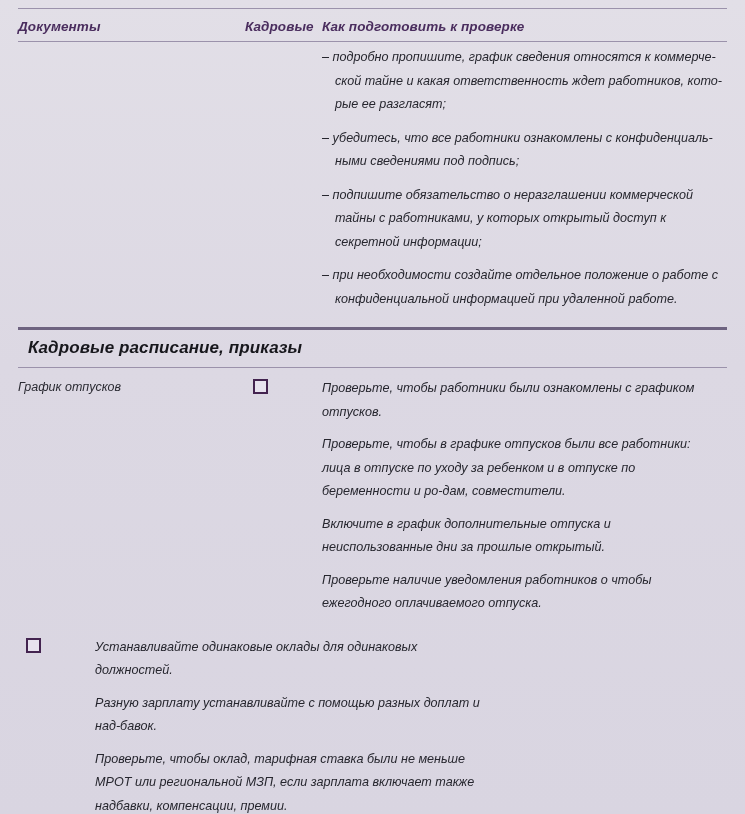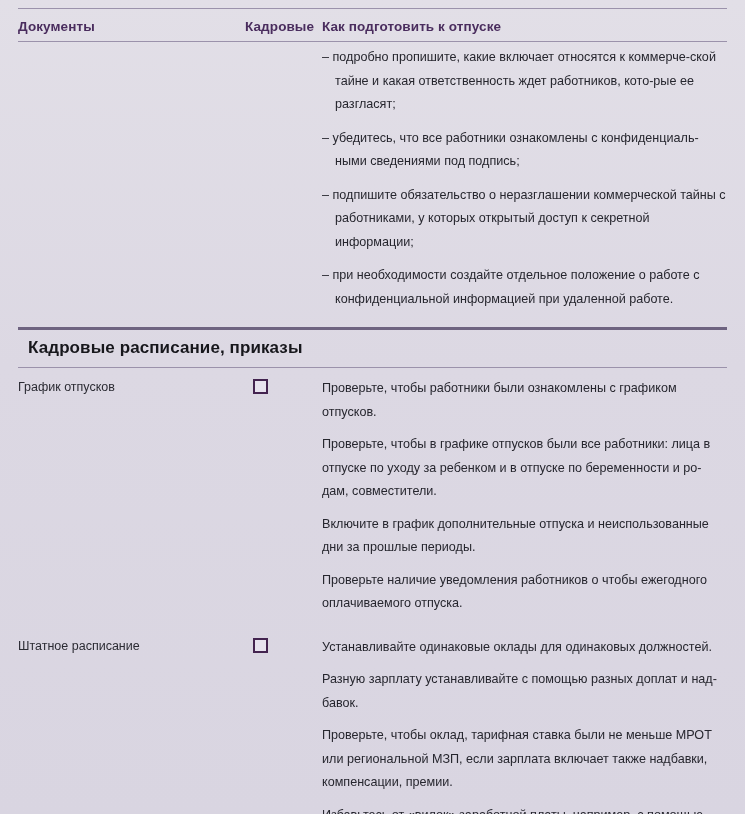--- a/index.html
+++ b/index.html
@@ -16,20 +16,21 @@
     position: relative;
   }
 
   .sheet {
     position: relative;
     width: 745px;
     height: 814px;
     box-sizing: border-box;
     padding: 0 18px;
     background: linear-gradient(180deg, #e2dfe7 0%, #dcd8e3 45%, #d9d5e1 100%);
+    font-style: italic;
   }
 
   
   .rule {
     height: 1px;
     background: #8a7f9b;
     width: 709px;
   }
   .rule-thin {
     height: 1px;
@@ -145,31 +146,31 @@
 
 <div class="sheet">
 
   <div class="spacer-top"></div>
 
   <div class="rule rule-thin"></div>
 
   <div class="table-header">
     <div class="hcell col-doc">Документы</div>
     <div class="hcell col-avail">Кадровые</div>
-    <div class="hcell col-how">Как подготовить к отпуске</div>
+    <div class="hcell col-how">Как подготовить к проверке</div>
   </div>
 
   <div class="rule rule-thin"></div>
 
   <div class="row">
     <div class="cell-doc"></div>
     <div class="cell-avail"></div>
     <div class="cell-how">
       <ul class="bullets">
-        <li>– подробно пропишите, какие включает относятся к коммерче-ской тайне и какая ответственность ждет работников, кото-рые ее разгласят;</li>
+        <li>– подробно пропишите, график сведения относятся к коммерче-ской тайне и какая ответственность ждет работников, кото-рые ее разгласят;</li>
         <li>– убедитесь, что все работники ознакомлены с конфиденциаль-ными сведениями под подпись;</li>
         <li>– подпишите обязательство о неразглашении коммерческой тайны с работниками, у которых открытый доступ к секретной информации;</li>
         <li>– при необходимости создайте отдельное положение о работе с конфиденциальной информацией при удаленной работе.</li>
       </ul>
     </div>
   </div>
 
   <div class="gap-md"></div>
 
   <div class="rule rule-thick"></div>
@@ -181,29 +182,28 @@
   <div class="gap-sm"></div>
 
   <div class="row">
     <div class="cell-doc">График отпусков</div>
     <div class="cell-avail">
       <span class="checkbox"></span>
     </div>
     <div class="cell-how">
       <p class="para">Проверьте, чтобы работники были ознакомлены с графиком отпусков.</p>
       <p class="para">Проверьте, чтобы в графике отпусков были все работники: лица в отпуске по уходу за ребенком и в отпуске по беременности и ро-дам, совместители.</p>
-      <p class="para">Включите в график дополнительные отпуска и неиспользованные дни за прошлые периоды.</p>
+      <p class="para">Включите в график дополнительные отпуска и неиспользованные дни за прошлые открытый.</p>
       <p class="para">Проверьте наличие уведомления работников о чтобы ежегодного оплачиваемого отпуска.</p>
     </div>
   </div>
 
   <div class="gap-md"></div>
 
   <div class="row">
-    <div class="cell-doc">Штатное расписание</div>
     <div class="cell-avail">
       <span class="checkbox"></span>
     </div>
     <div class="cell-how">
       <p class="para">Устанавливайте одинаковые оклады для одинаковых должностей.</p>
       <p class="para">Разную зарплату устанавливайте с помощью разных доплат и над-бавок.</p>
       <p class="para">Проверьте, чтобы оклад, тарифная ставка были не меньше МРОТ или региональной МЗП, если зарплата включает также надбавки, компенсации, премии.</p>
       <p class="para">Избавьтесь от «вилок» заработной платы, например, с помощью категорий должностей, или установите персональные надбавки или премии.</p>
 
     </div>

